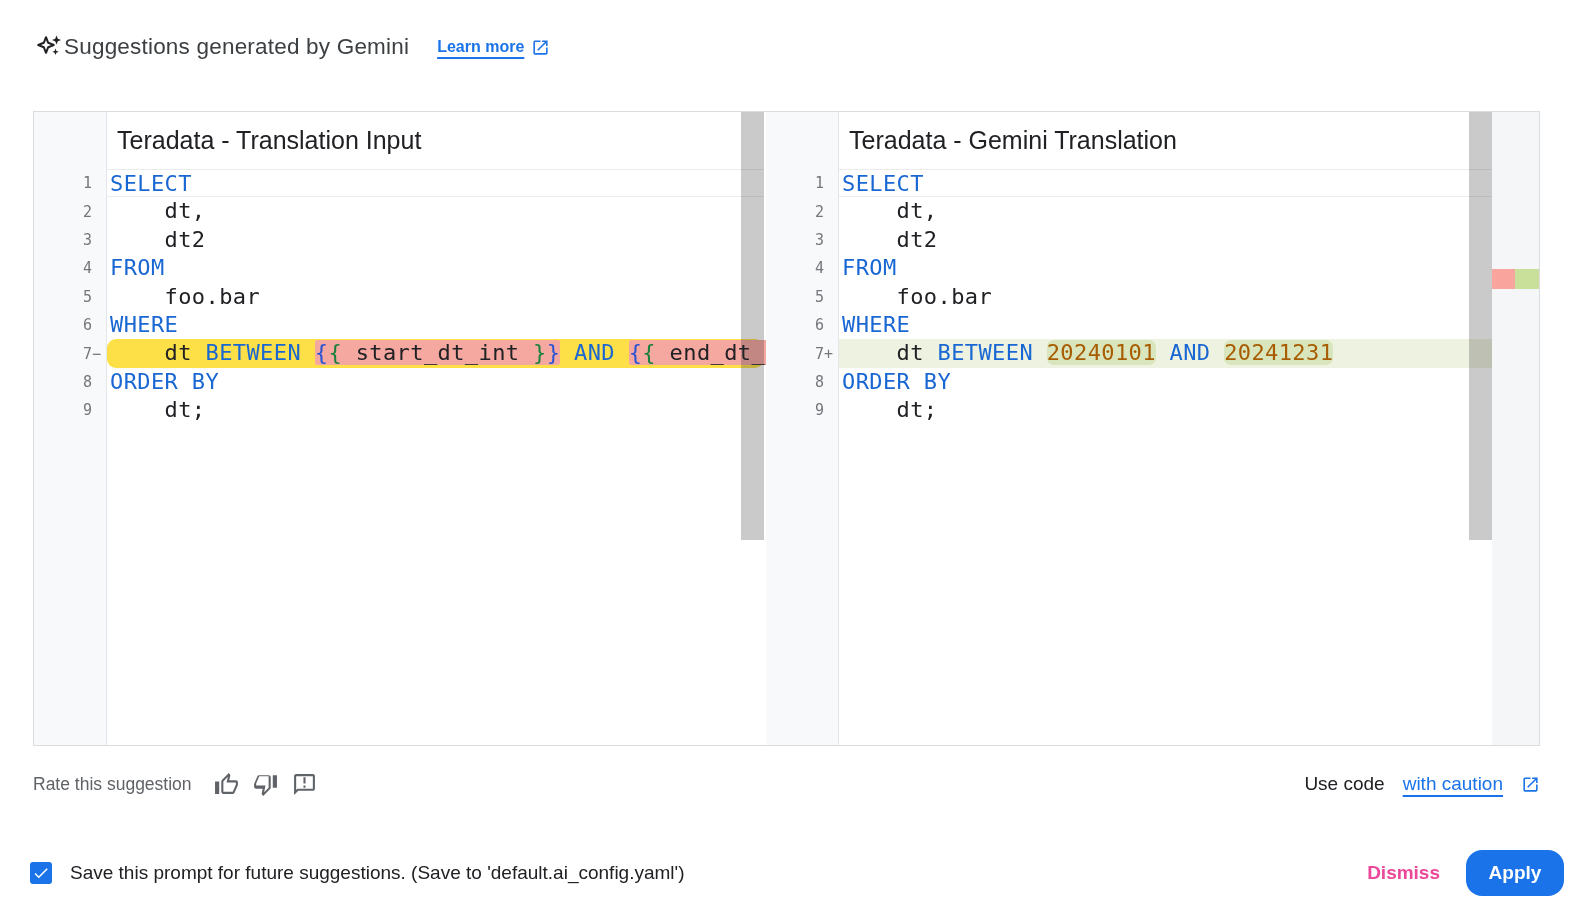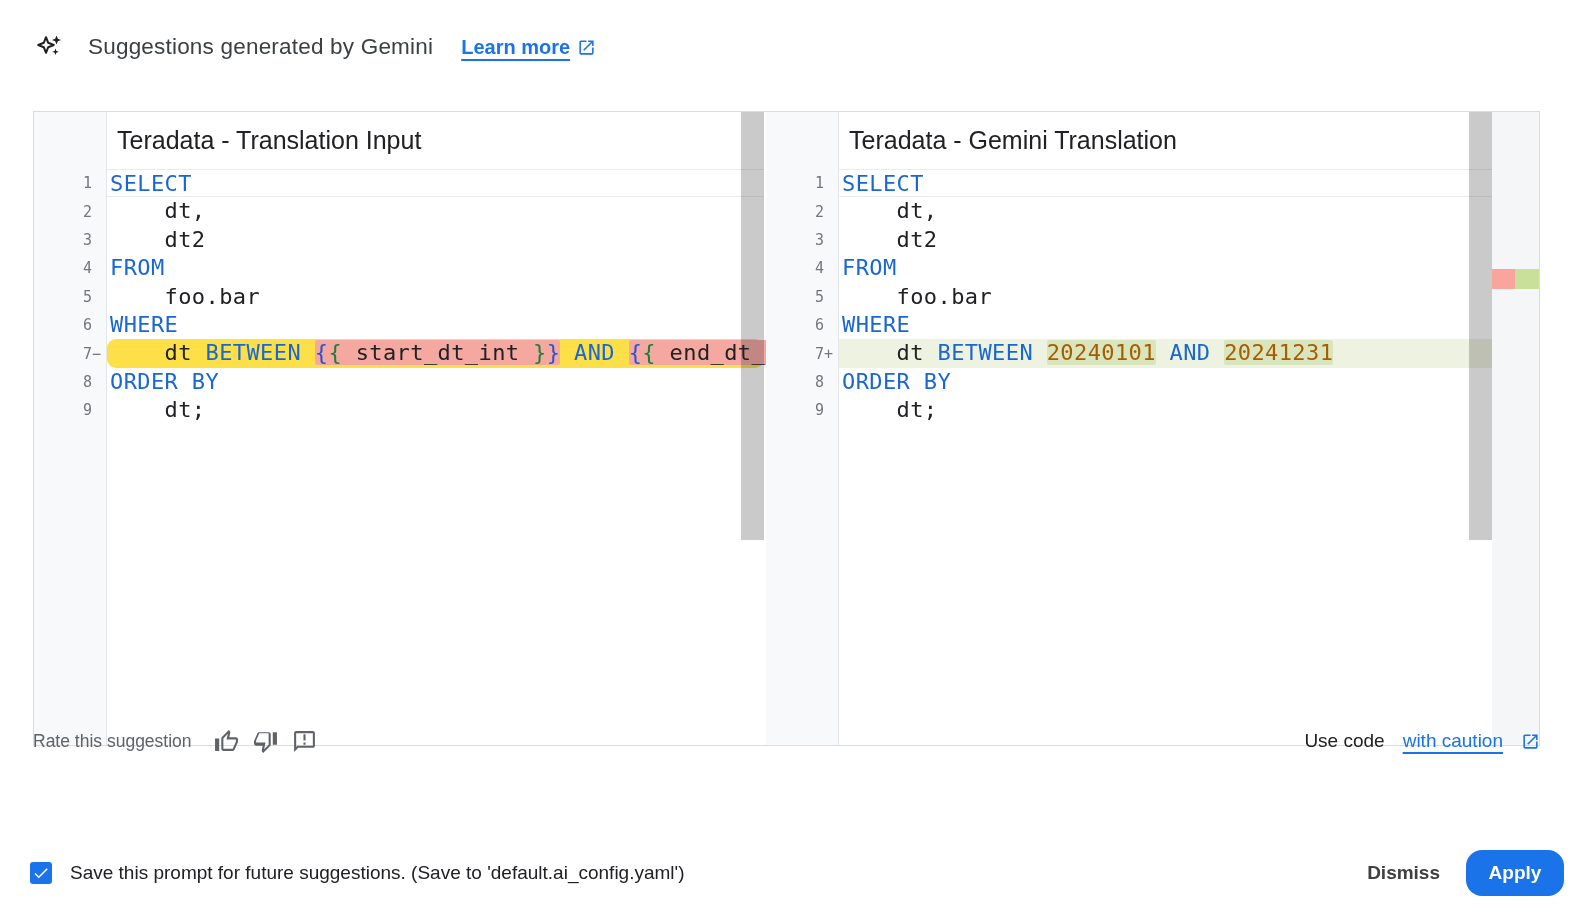--- a/index.html
+++ b/index.html
@@ -2,23 +2,23 @@
 <html><head>
 <meta charset="utf-8">
 <style>
   html,body{margin:0;padding:0;background:#fff;}
   .page{position:relative;width:1574px;height:918px;background:#fff;overflow:hidden;
         font-family:"Liberation Sans",sans-serif;color:#202124;}
 
   
   .top-header{position:absolute;left:36px;top:30px;display:flex;align-items:center;height:34px;}
   .sparkle{width:28px;height:28px;flex:0 0 auto;}
-  .page-title{margin-left:24px;font-size:22.5px;color:#3c4043;letter-spacing:.2px;white-space:nowrap;}
+  .page-title{font-size:22.5px;color:#3c4043;letter-spacing:.2px;white-space:nowrap;}
   .learn-more{margin-left:28px;display:flex;align-items:center;gap:7px;color:#1a73e8;
-              font-size:20px;font-weight:700;text-decoration:none;cursor:pointer;}
+              font-size:16px;font-weight:700;text-decoration:none;cursor:pointer;}
   .learn-more .lm-label{text-decoration:underline;text-decoration-thickness:2px;text-underline-offset:5px;}
   .learn-more svg{width:19px;height:19px;fill:#1a73e8;}
 
   
   .diff-container{position:absolute;left:33px;top:111px;width:1507px;height:635px;
                   border:1px solid #dadce0;box-sizing:border-box;display:flex;background:#fff;}
   .editor{position:relative;display:flex;height:100%;box-sizing:border-box;background:#fff;}
   .editor-left{width:730px;}
   .panel-gap{width:2px;background:#fff;}
   .editor-right{flex:1;}
@@ -34,36 +34,36 @@
   .content{flex:1;position:relative;min-width:0;}
   .editor-title{height:57px;line-height:57px;padding-left:10px;font-size:25px;color:#202124;
                 white-space:nowrap;overflow:hidden;}
   .code-row{height:28.4px;line-height:28.4px;white-space:pre;box-sizing:border-box;
             font-family:"DejaVu Sans Mono","Liberation Mono",monospace;
             font-size:22px;letter-spacing:.4px;padding-left:3px;color:#202124;}
   .code-row.current{border-top:1px solid #ebebeb;border-bottom:1px solid #ebebeb;}
   .code-row.del{background:#fde047;border-radius:9px;}
   .code-row.add{background:#eef2e0;}
   .word-del{background:#f5a8a0;border-radius:2px;}
-  .word-add{background:#d9e5bc;border-radius:2px;}
+  .word-add{background:#d9e5bc;border-radius:7px;}
   .tok-kw{color:#1967d2;}
   .tok-pl{color:#202124;}
   .tok-b1{color:#2653d4;}
   .tok-b2{color:#188038;}
   .tok-num{color:#a75c00;}
 
   .scrollbar-thumb{position:absolute;top:0;width:23px;height:428px;background:rgba(32,33,36,.24);}
   .editor-left .scrollbar-thumb{right:0;}
   .editor-right .scrollbar-thumb{right:47px;}
   .overview-strip{width:47px;background:#f5f6f7;position:relative;flex:0 0 auto;}
   .ov-mark-del{position:absolute;left:0;top:157px;width:23px;height:20px;background:#f9a49c;}
   .ov-mark-add{position:absolute;right:0;top:157px;width:24px;height:20px;background:#c9e09a;}
 
   
-  .feedback-row{position:absolute;left:33px;top:723px;width:1507px;height:36px;
+  .feedback-row{position:absolute;left:33px;top:766px;width:1507px;height:36px;
                 display:flex;justify-content:space-between;align-items:center;}
   .rate{display:flex;align-items:center;}
   .rate-label{font-size:17.5px;color:#5f6368;margin-right:22px;white-space:nowrap;}
   .icon-btn{width:26px;height:26px;margin-right:13px;background:none;border:none;padding:0;
             cursor:pointer;display:flex;align-items:center;justify-content:center;}
   .icon-btn svg{width:25px;height:25px;fill:#5f6368;}
   .use-code{font-size:19px;color:#202124;display:flex;align-items:center;gap:18px;white-space:nowrap;}
   .use-code a{color:#1a73e8;text-decoration:underline;text-decoration-thickness:2px;
               text-underline-offset:5px;cursor:pointer;}
   .use-code svg{width:19px;height:19px;fill:#1a73e8;}
@@ -71,21 +71,21 @@
   
   .action-bar{position:absolute;left:30px;top:848px;width:1534px;height:50px;
               display:flex;align-items:center;justify-content:space-between;}
   .save{display:flex;align-items:center;}
   .checkbox{width:22px;height:22px;background:#1a73e8;border-radius:3px;cursor:pointer;
             display:flex;align-items:center;justify-content:center;flex:0 0 auto;}
   .checkbox svg{width:18px;height:18px;fill:#fff;display:none;}
   .checkbox.checked svg{display:block;}
   .save-label{margin-left:18px;font-size:19px;color:#202124;white-space:nowrap;}
   .buttons{display:flex;align-items:center;gap:14px;}
-  .btn-dismiss{color:#404040;font-size:19px;font-weight:700;background:none;border:none;
+  .btn-dismiss{color:#ec4899;font-size:19px;font-weight:700;background:none;border:none;
                padding:8px 12px;cursor:pointer;font-family:"Liberation Sans",sans-serif;}
   .btn-apply{background:#1a73e8;color:#fff;font-size:19px;font-weight:700;border:none;
              border-radius:16px;width:98px;height:46px;cursor:pointer;
              font-family:"Liberation Sans",sans-serif;}
 </style>
 </head>
 <body>
 
 <div class="page">
 

